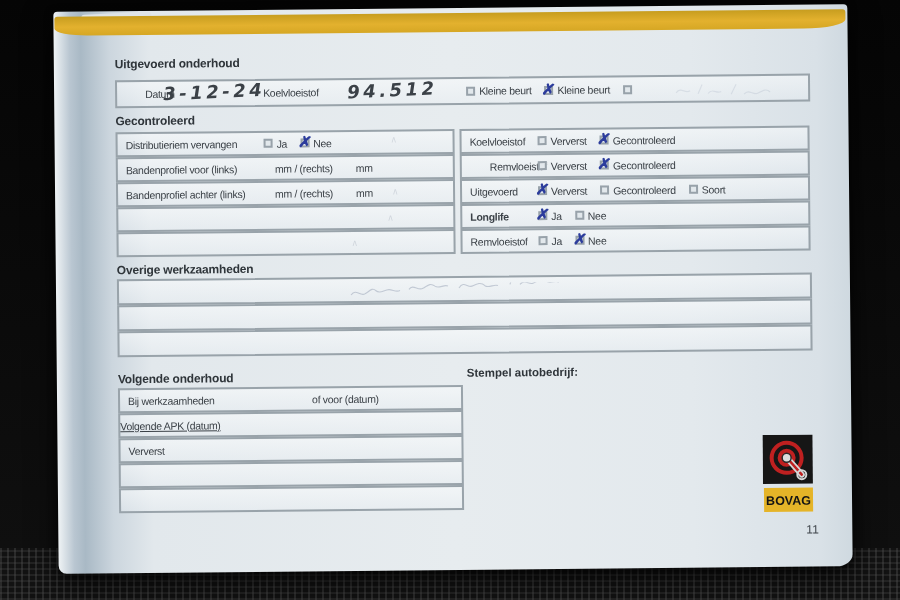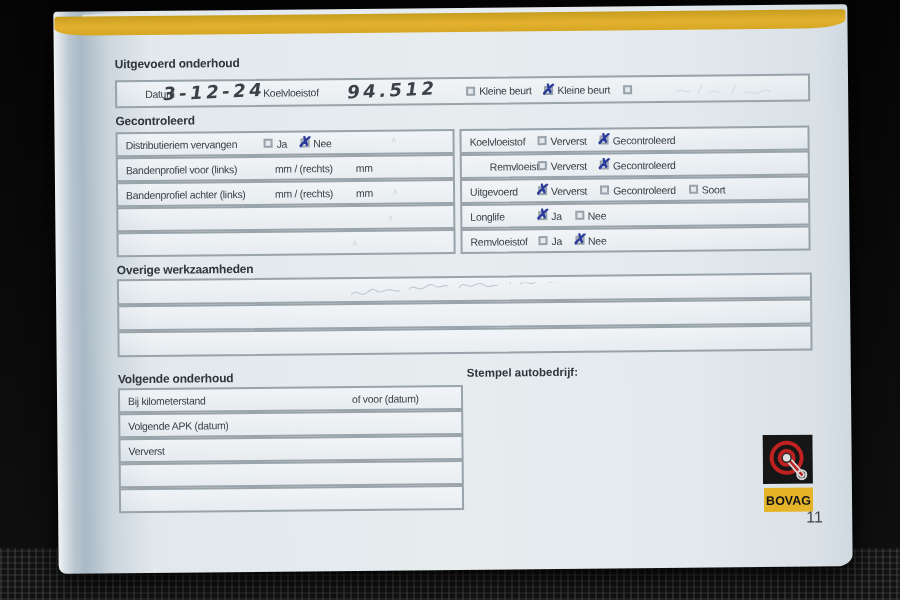--- a/index.html
+++ b/index.html
@@ -42,21 +42,21 @@
 
   .ink { font-family:"DejaVu Sans", sans-serif; font-style:italic; font-weight:bold;
          color:#2e3e9e; font-size:18px !important; letter-spacing:3.5px !important;
          transform:translateY(-58%) rotate(-2deg) !important; }
 
   .ghost { position:absolute; opacity:.16; color:#44506b; pointer-events:none; }
   .squiggle { opacity:.45; }
   .squiggle path { stroke:#8e99ae; stroke-width:1.1; fill:none; }
   .ghost-squiggle path { stroke:#6d7c99; stroke-width:1.2; fill:none; }
 
-  .pagenum { position:absolute; left:748px; top:504px; font-size:16px; color:#3f454b; }
+  .pagenum { position:absolute; left:748px; top:518px; font-size:12px; color:#3f454b; }
   .stempel { position:absolute; left:410px; top:359px; font-size:11.5px; font-weight:bold;
              color:#2f353a; }
   .logo { position:absolute; left:705px; top:430px; }
   .logo text { font-family:"Liberation Sans", sans-serif; font-weight:bold; }
 </style>
 </head>
 <body>
 
 <div class="stage">
   <div class="carpet"></div>
@@ -158,21 +158,21 @@
               <span class="cb"></span>
               <span style="position:static;transform:none;">Gecontroleerd</span>
             </span>
           <span class="opt">
               <span class="cb"></span>
               <span style="position:static;transform:none;">Soort</span>
             </span>
         </span>
       </div>
       <div class="box-row">
-        <span class="lbl" style="left:8px;">Longlife</span>
+        <span class="lbl" style="left:8px;font-weight:bold;">Longlife</span>
         <span class="optgrp" style="left:76px;">
           <span class="opt">
               <span class="cb checked"></span>
               <span style="position:static;transform:none;">Ja</span>
             </span>
           <span class="opt">
               <span class="cb"></span>
               <span style="position:static;transform:none;">Nee</span>
             </span>
         </span>
@@ -204,25 +204,25 @@
           <path d="M4 11 c5 -7 9 2 14 -1 c4 -2 7 -7 11 -3 c4 4 8 -1 13 -1 c4 0 7 3 11 1 m9 -1 c4 -6 9 2 14 -1 c4 -2 7 -6 12 -2 c4 3 9 -2 13 0 m11 2 c5 -8 9 1 14 -2 c4 -2 8 -4 12 0 c4 3 9 -2 13 0 m12 -1 l3 -9 m7 9 c5 -6 9 1 13 -1 c5 -2 8 -6 13 -2 c4 3 9 -1 13 1 m10 -2 c4 -5 9 2 13 0 c4 -2 7 -6 12 -2 c4 3 8 0 12 0 m10 1 c5 -7 10 1 15 -1 c4 -2 8 -5 12 -1 c4 4 9 -1 13 0 m11 0 c5 -6 9 2 14 -1 c4 -2 8 -5 12 -1 m9 1 c4 -5 9 1 13 -1 c5 -2 8 -5 12 -1 c4 3 9 -1 13 1"></path>
         </svg>
       </div>
       <div class="box-row" style="height:26px;"></div>
       <div class="box-row" style="height:26px;"></div>
     </div>
 
     <div class="h" style="left:61px; top:361px;">Volgende onderhoud</div>
     <div style="position:absolute; left:61px; top:377px; width:345px;">
       <div class="box-row">
-        <span class="lbl" style="left:8px;">Bij kilometerstand</span>
-        <span style="left:192px;margin-left:40px;">of voor (datum)</span>
-      </div>
-      <div class="box-row">
-        <span class="lbl" style="left:8px;">Volgende APK (datum)</span>
+        <span class="lbl" style="left:8px;">Bij werkzaamheden</span>
+        <span style="left:192px;">of voor (datum)</span>
+      </div>
+      <div class="box-row">
+        <span class="lbl" style="left:0;text-decoration:underline;">Volgende APK (datum)</span>
       </div>
       <div class="box-row">
         <span class="lbl" style="left:8px;">Ververst</span>
       </div>
       <div class="box-row"></div>
       <div class="box-row"></div>
     </div>
 
     <div class="stempel">Stempel autobedrijf:</div>
 

